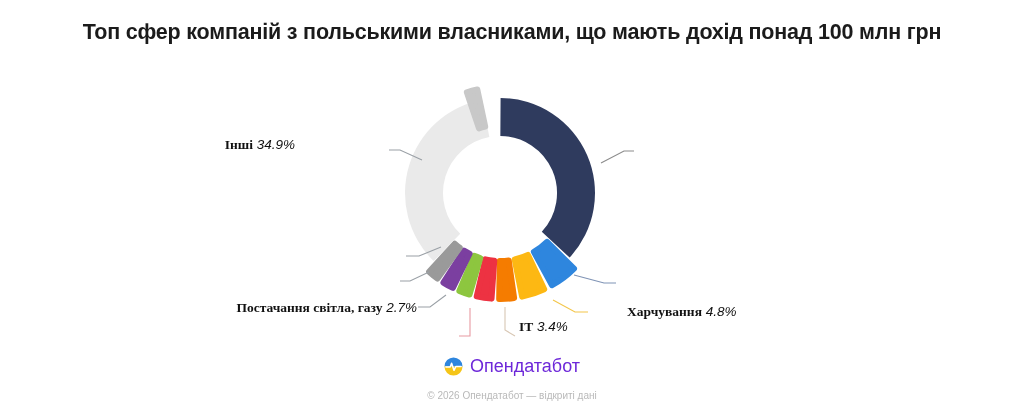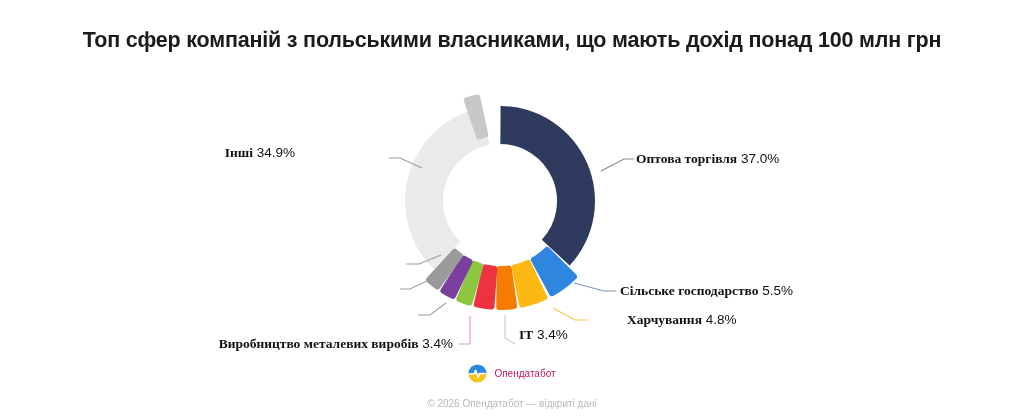--- a/index.html
+++ b/index.html
@@ -7,21 +7,20 @@
     margin: 0; padding: 0;
     width: 1024px; height: 418px;
     background: #ffffff;
     font-family: "Liberation Sans", sans-serif;
     overflow: hidden;
   }
   #page {
     position: relative;
     width: 1024px; height: 304px;
     background: #ffffff;
-    margin-top: 8px;
   }
   #chart-title {
     position: absolute;
     left: 0; top: 20px;
     width: 1024px;
     text-align: center;
     font-size: 21.5px;
     font-weight: bold;
     color: #1b1b1b;
     letter-spacing: -0.2px;
@@ -33,37 +32,37 @@
     width: 1024px; height: 418px;
   }
   .lbl {
     position: absolute;
     font-size: 13.5px;
     color: #111111;
     white-space: nowrap;
     line-height: 1;
   }
   .lbl .nm { font-weight: bold; font-family: Liberation Serif, serif; }
-  .lbl .pc { font-weight: normal; }
+  .lbl .pc { font-weight: normal; font-style: italic; }
   .lbl.right { text-align: left; }
   .lbl.left { text-align: right; }
 
   #brand {
     position: absolute;
     left: 0; top: 356px;
     width: 1024px;
     display: flex;
     align-items: center;
     justify-content: center;
     gap: 7px;
   }
   #brand-logo { display: block; width: 19px; height: 19px; }
   #brand-name {
-    font-size: 10px;
-    color: #be185d;
+    font-size: 18px;
+    color: #6d28d9;
   }
   #copyright {
     position: absolute;
     left: 0; top: 390px;
     width: 1024px;
     text-align: center;
     font-size: 10px;
     color: #b9b9b9;
   }
 </style>
@@ -103,52 +102,44 @@
         <polyline points="553,300 575,312 588,312" fill="none" stroke="#f3c64a" stroke-width="1.1"></polyline>
         <polyline points="505,307 505,330 515,336" fill="none" stroke="#d8c7b4" stroke-width="1.1"></polyline>
         <polyline points="470,308 470,336 459,336" fill="none" stroke="#e79aa2" stroke-width="1.1"></polyline>
         <polyline points="446,295 430,307 418,307" fill="none" stroke="#9aa0a6" stroke-width="1.1"></polyline>
         <polyline points="429,272 410,281 400,281" fill="none" stroke="#9aa0a6" stroke-width="1.1"></polyline>
         <polyline points="441,247 419,256 406,256" fill="none" stroke="#9aa0a6" stroke-width="1.1"></polyline>
         <polyline points="422,160 400,150 389,150" fill="none" stroke="#9aa0a6" stroke-width="1.1"></polyline>
       </g>
   </svg>
 
-  <div class="lbl right" style="left:636px; top:144px;">
-    <span class="nm">Оптова торгівля</span>
-    <span class="pc">37.0%</span>
-  </div>
 
-  <div class="lbl right" style="left:620px; top:276px;">
-    <span class="nm">Сільське господарство</span>
-    <span class="pc">5.5%</span>
-  </div>
 
   <div class="lbl right" style="left:627px; top:305px;">
     <span class="nm">Харчування</span>
     <span class="pc">4.8%</span>
   </div>
 
   <div class="lbl right" style="left:519px; top:320px;">
     <span class="nm">IT</span>
     <span class="pc">3.4%</span>
   </div>
 
   <div class="lbl left" style="right:729px; top:138px;">
     <span class="nm">Інші</span>
     <span class="pc">34.9%</span>
   </div>
 
 
 
+  <div class="lbl left" style="right:607px; top:301px;">
+    <span class="nm">Постачання світла, газу</span>
+    <span class="pc">2.7%</span>
+  </div>
 
-  <div class="lbl left" style="right:571px; top:329px;">
-    <span class="nm">Виробництво металевих виробів</span>
-    <span class="pc">3.4%</span>
-  </div>
 
   <div id="brand">
     <svg id="brand-logo" viewBox="0 0 40 40">
       <defs>
         <clipPath id="lgclip">
             <circle cx="20" cy="20" r="19"></circle>
           </clipPath>
       </defs>
       <g clip-path="url(#lgclip)">
         <rect x="0" y="0" width="40" height="20" fill="#2E86DE"></rect>

